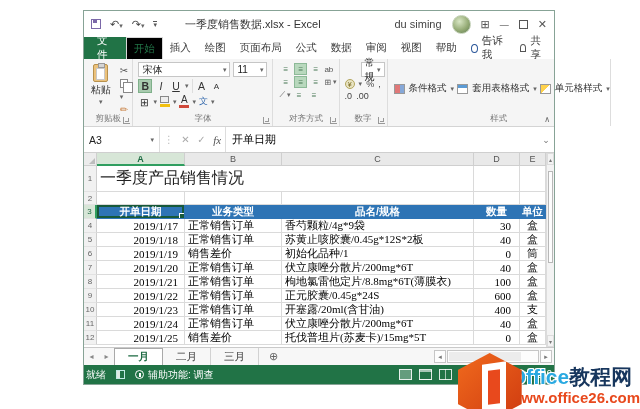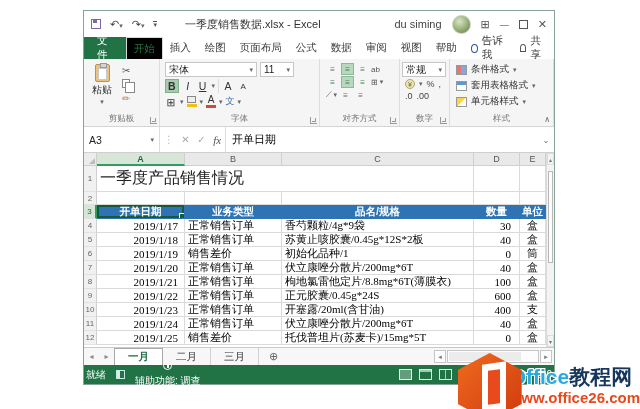--- a/index.html
+++ b/index.html
@@ -74,26 +74,26 @@
   
   .g-align { width: 80px; display: flex; flex-direction: column; gap: 1px; padding-top: 4px; }
   .al-row { display: flex; gap: 2px; padding-left: 4px; align-items: center; }
   .al { width: 13px; height: 12px; font-size: 8px; color: #4a7a56; display: flex; align-items: center; justify-content: center; }
   .g-eq::before { content: "≡"; }
   .al.hl { background: #b8d8bd; border: 1px solid #8cb997; }
   .al-x { font-size: 8px; color: #555; }
 
   
   .g-num { width: 50px; display: flex; flex-direction: column; gap: 2px; padding-top: 3px; }
-  .c-fmt { width: 44px; margin-left: 0; }
+  .c-fmt { width: 24px; margin-left: 19px; }
   .num-row { display: flex; gap: 4px; align-items: center; padding-left: 3px; font-size: 9px; color: #444; }
   .coin { width: 10px; height: 10px; border-radius: 50%; background: #e8e3c2; border: 1px solid #b3a65e; font-size: 7px; display: inline-flex; align-items: center; justify-content: center; color: #7a6b22; }
 
   
-  .g-styles { flex: 1; display: flex; flex-direction: column; gap: 3px; padding: 4px 0 12px 6px; }
+  .g-styles { flex: 1; display: flex; flex-direction: row; gap: 3px; padding: 4px 0 12px 6px; }
   .st-row { display: flex; align-items: center; gap: 4px; font-size: 9.5px; color: #333; white-space: nowrap; }
   .sicon { width: 11px; height: 10px; border: 1px solid #999; }
   .sic1 { background: linear-gradient(90deg, #e07878 50%, #86a8d8 50%); }
   .sic2 { background: linear-gradient(180deg, #5b9bd5 35%, #fff 35%); }
   .sic3 { background: linear-gradient(135deg, #ffd24d 50%, #fff 50%); }
   .collapse { position: absolute; right: 4px; bottom: 2px; font-size: 8px; color: #666; }
   .g-hat::before { content: "∧"; }
 
   
   .formula { height: 26px; background: #fff; border-bottom: 1px solid #cfcfcf; display: flex; align-items: stretch; }
@@ -148,21 +148,21 @@
   .newsheet { margin-left: 10px; display: flex; align-items: center; color: #666; font-size: 11px; }
   .g-oplus::before { content: "⊕"; }
   .hscroll { margin-left: auto; display: flex; align-items: center; gap: 1px; padding-right: 2px; }
   .hs-btn { width: 12px; height: 13px; background: #fdfdfd; border: 1px solid #c6c6c6; display: flex; align-items: center; justify-content: center; font-size: 7px; color: #777; }
   .hs-track { width: 92px; height: 13px; background: #fdfdfd; border: 1px solid #c6c6c6; position: relative; }
   .hs-thumb { position: absolute; left: 1px; top: 1px; bottom: 1px; width: 72px; background: #ececec; }
 
   
   .statusbar { height: 19px; background: #217346; color: #fff; display: flex; align-items: center; font-size: 10px; padding: 0 2px; gap: 10px; }
   .macroicon { width: 9px; height: 9px; border: 1px solid #dff; display: inline-block; background: linear-gradient(90deg, #fff 45%, transparent 45%); opacity: .85; }
-  .a11y { display: flex; align-items: center; gap: 4px; flex-direction: column; }
+  .a11y { display: flex; align-items: center; gap: 4px; }
   .a11yicon { width: 9px; height: 9px; border: 1px solid #fff; border-radius: 50%; position: relative; }
   .a11yicon::after { content: ""; position: absolute; left: 3px; top: 2px; width: 2px; height: 4px; background: #fff; }
   .sb-right { margin-left: auto; display: flex; align-items: center; gap: 7px; }
   .view { width: 13px; height: 11px; border: 1px solid rgba(255,255,255,.85); display: inline-block; }
   .view.active { background: rgba(255,255,255,.3); }
   .view.v2 { background: linear-gradient(180deg, rgba(255,255,255,.6) 25%, transparent 25%); }
   .view.v3 { background: linear-gradient(90deg, transparent 45%, rgba(255,255,255,.6) 45%, rgba(255,255,255,.6) 55%, transparent 55%); }
   .g-minus::before { content: "−"; }
   .g-plus::before { content: "+"; }
   .ztrack { width: 44px; height: 1px; background: #fff; position: relative; }

